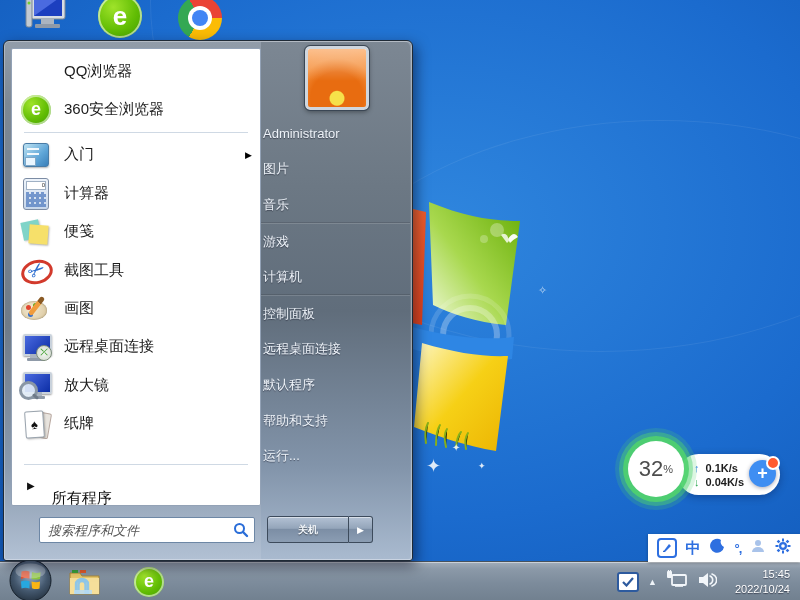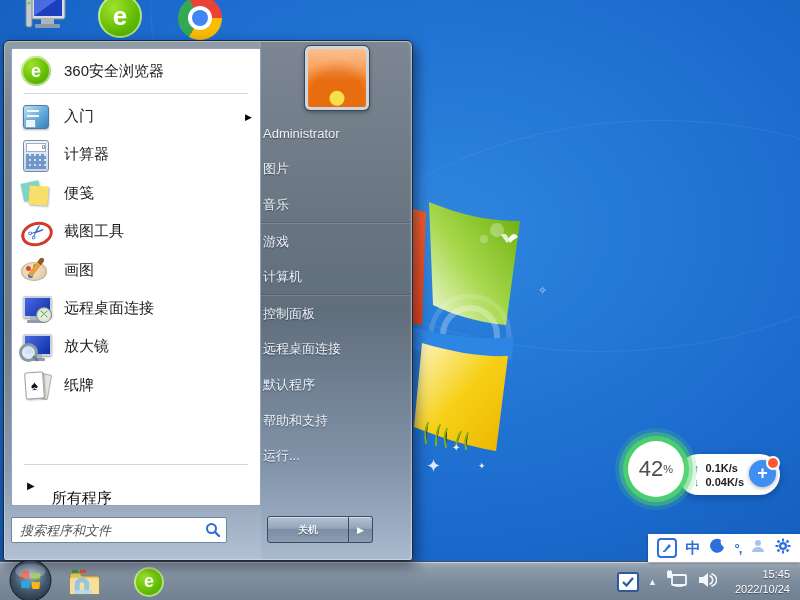--- a/index.html
+++ b/index.html
@@ -30,21 +30,21 @@
   .menu-list{padding-top:3px;}
   .mi{height:38.4px;display:flex;align-items:center;gap:12px;padding:0 8px 0 8px;cursor:default;}
   .mi .lbl{font-size:15px;color:#1c1c1c;flex:1;}
   .mi .sub-arrow{color:#000;font-size:9px;}
   .msep{height:1px;background:#cfd9e4;margin:3px 12px;}
   .ico32{width:32px;height:32px;position:relative;flex:0 0 32px;}
   .all-prog{position:absolute;left:0;right:0;bottom:0;height:40px;display:flex;align-items:center;gap:17px;padding-left:15px;}
   .all-prog .tri{color:#111;font-size:10px;}
   .all-prog .lbl{font-size:15px;color:#111;margin-top:26px;}
   .ap-sep{position:absolute;left:12px;right:12px;bottom:40px;height:1px;background:#cfd9e4;}
-  .search-strip{position:absolute;left:7px;top:465px;width:250px;height:48px;display:flex;align-items:center;justify-content:flex-start;}
+  .search-strip{position:absolute;left:1px;top:465px;width:250px;height:48px;display:flex;align-items:center;justify-content:flex-end;}
   .search-box{position:relative;width:216px;height:26px;}
   .search-box input{width:100%;height:100%;box-sizing:border-box;border:1px solid #6d87a5;border-radius:2px;
     padding:0 28px 0 8px;font-size:13px;font-family:inherit;color:#222;}
   .search-box input::placeholder{font-style:italic;color:#555;}
   .search-box .mag{position:absolute;right:6px;top:5px;width:16px;height:16px;}
   .right-panel{position:absolute;left:257px;top:1px;width:149px;bottom:1px;border-radius:0 5px 2px 0;
     background:linear-gradient(180deg,#7c8793 0%,#6c7884 28%,#606d7b 52%,#8294aa 82%,#a9bacf 100%);}
   .avatar{position:absolute;left:44px;top:4px;width:58px;height:58px;border-radius:5px;
     border:3px solid #cfd6de;outline:1px solid #3a4654;box-shadow:0 2px 5px rgba(0,0,0,.4);
     background:radial-gradient(circle at 50% 85%, #f6e14a 0 12%, #e86c10 14% 46%, #f58f3a 70%, #fb8b2e 100%);}
@@ -197,20 +197,24 @@
   </div>
   <div class="desk-ico" style="left:176px;top:-6px;">
     <div class="chrome-ball"></div>
   </div>
 
   <div class="start-menu">
 
     <div class="left-panel">
       <div class="menu-list">
 
+        <div class="mi">
+          <span class="ico32"><span class="qq-ic"></span></span>
+          <span class="lbl">QQ浏览器</span>
+        </div>
 
         <div class="mi">
           <span class="ico32">
               <span class="ball-360 small" style="margin:1px;">e</span>
             </span>
           <span class="lbl">360安全浏览器</span>
         </div>
 
         <div class="msep"></div>
 
@@ -334,21 +338,21 @@
     <div class="sp-row">
       <span class="up">↑</span>
       <span>0.1K/s</span>
     </div>
     <div class="sp-row">
       <span class="dn">↓</span>
       <span>0.04K/s</span>
     </div>
   </div>
   <div class="speed-ball">
-    <span class="pct">42</span>
+    <span class="pct">32</span>
       <span class="pct-s">%</span>
   </div>
   <div class="plus-btn">+</div>
   <div class="plus-dot"></div>
 
   <div class="ime-bar">
     <span class="ime-logo">
       <svg width="12" height="12" viewBox="0 0 12 12">
         <path d="M2,10 L8,2 L10,4 L4,10 Z" fill="#2e6fe0"></path>
           <path d="M2,10 L3.5,9.5 L2.5,8.5 Z" fill="#1a4fb0"></path>

